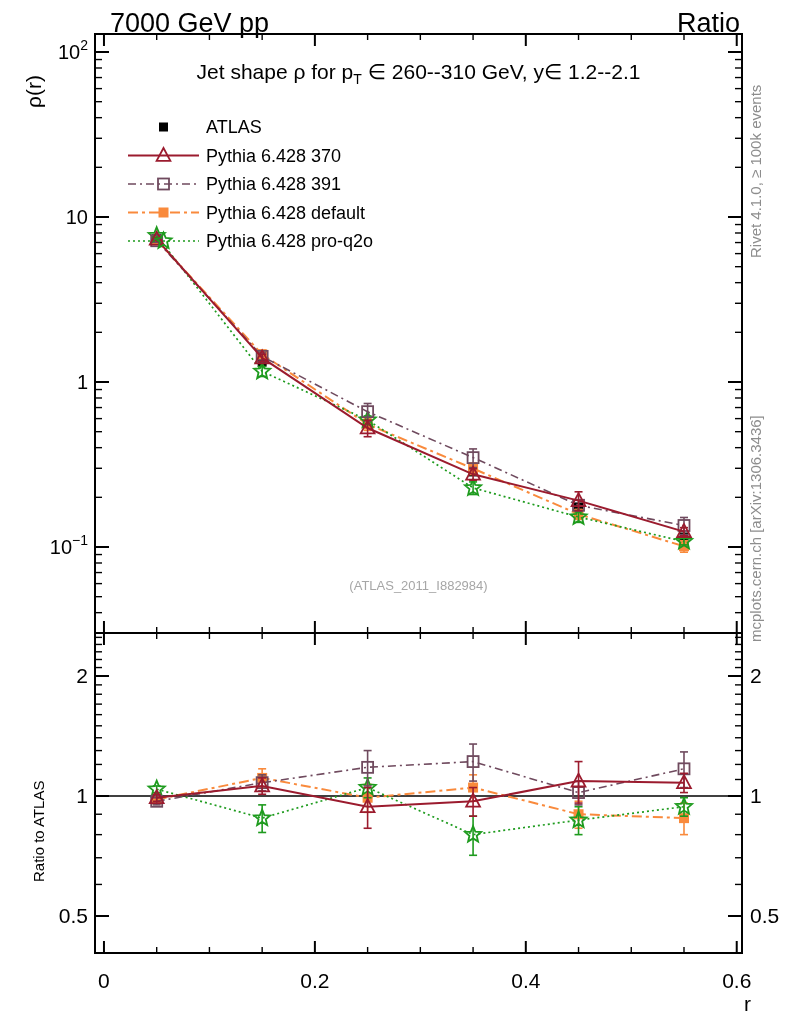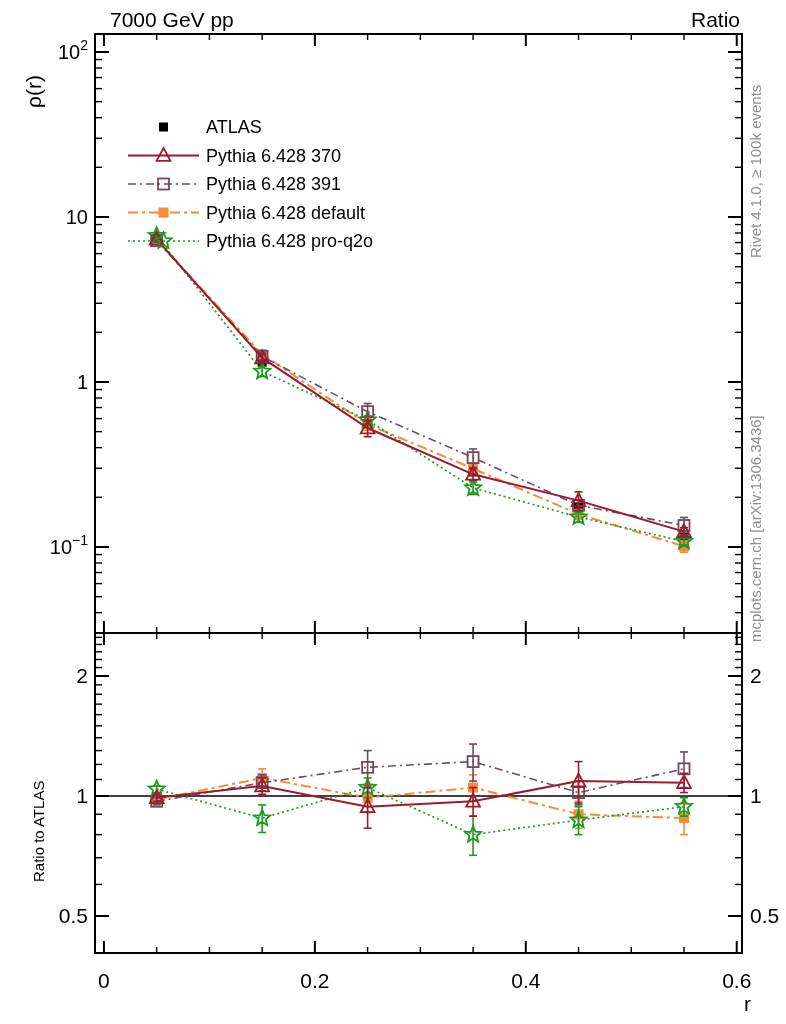--- a/index.html
+++ b/index.html
@@ -1,19 +1,19 @@
 <!DOCTYPE html>
 <html><head>
 <meta charset="utf-8">
 <style>
   html,body{margin:0;padding:0;background:#fff;}
   #page{position:relative;width:786px;height:1024px;background:#fff;overflow:hidden;
         font-family:"Liberation Sans",sans-serif;color:#000;}
   .abs{position:absolute;white-space:nowrap;}
-  .hdr{font-size:21px;top:8px;}
+  .hdr{font-size:27px;top:8px;}
   .vtext{position:absolute;white-space:nowrap;transform-origin:0 0;transform:rotate(-90deg);}
   .gray{color:#8d8d8d;}
   #plot-title{left:95px;width:647px;top:60px;text-align:center;font-size:21px;}
   #plot-title sub{font-size:14px;}
   #watermark{left:95px;width:647px;top:578px;text-align:center;font-size:13px;color:#a6a6a6;}
   #ylabel-top{font-size:21px;}
   #ylabel-ratio{font-size:15px;}
   #xlabel{font-size:21px;}
   svg text{font-family:"Liberation Sans",sans-serif;}
 </style>
@@ -23,21 +23,23 @@
 <div id="page">
   <div class="abs hdr" id="header-left" style="left:110px;">7000 GeV pp</div>
   <div class="abs hdr" id="header-right" style="right:46px;">Ratio</div>
 
   <div class="vtext" id="ylabel-top" style="left:22px;top:108px;">ρ(r)</div>
   <div class="vtext" id="ylabel-ratio" style="left:30px;top:882px;">Ratio to ATLAS</div>
 
   <div class="vtext gray" style="left:747px;top:258px;font-size:15px;">Rivet 4.1.0, ≥ 100k events</div>
   <div class="vtext gray" style="left:747px;top:642px;font-size:15px;">mcplots.cern.ch [arXiv:1306.3436]</div>
 
-
+  <div class="abs" id="plot-title"><span>Jet shape ρ for p</span><sub>T</sub><span> ∈ 260--310 GeV, y∈ 1.2--2.1</span></div>
+
+  <div class="abs" id="watermark">(ATLAS_2011_I882984)</div>
 
   <div class="abs" id="xlabel" style="left:744px;top:992px;">r</div>
 
   <svg id="chart" width="786" height="1024" style="position:absolute;left:0;top:0;">
       <defs>
         <clipPath id="clipTop">
           <rect x="95" y="34" width="647" height="599"></rect>
         </clipPath>
         <clipPath id="clipRat">
           <rect x="95" y="633" width="647" height="320"></rect>

